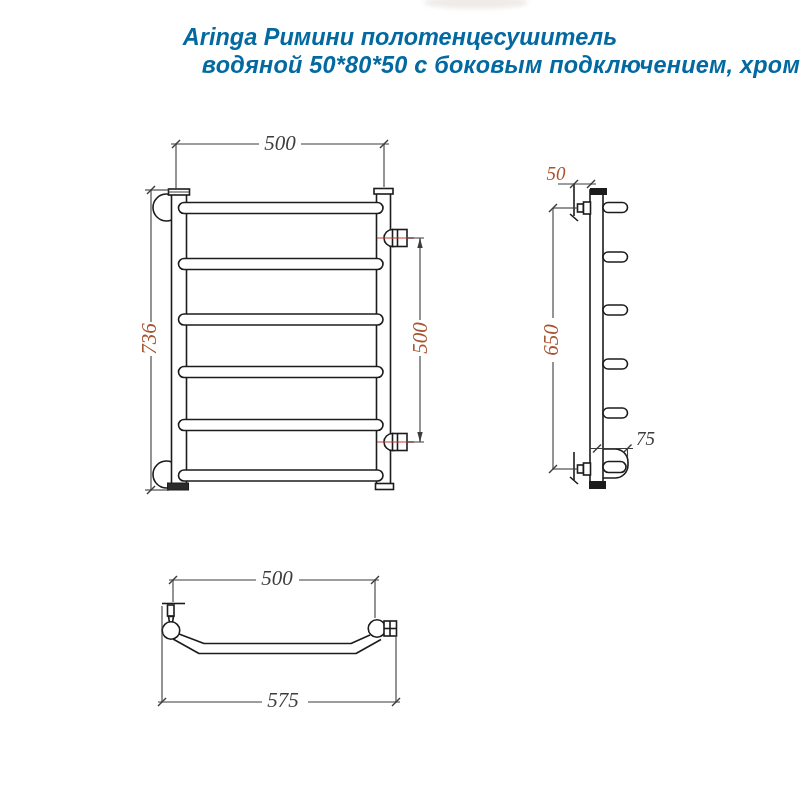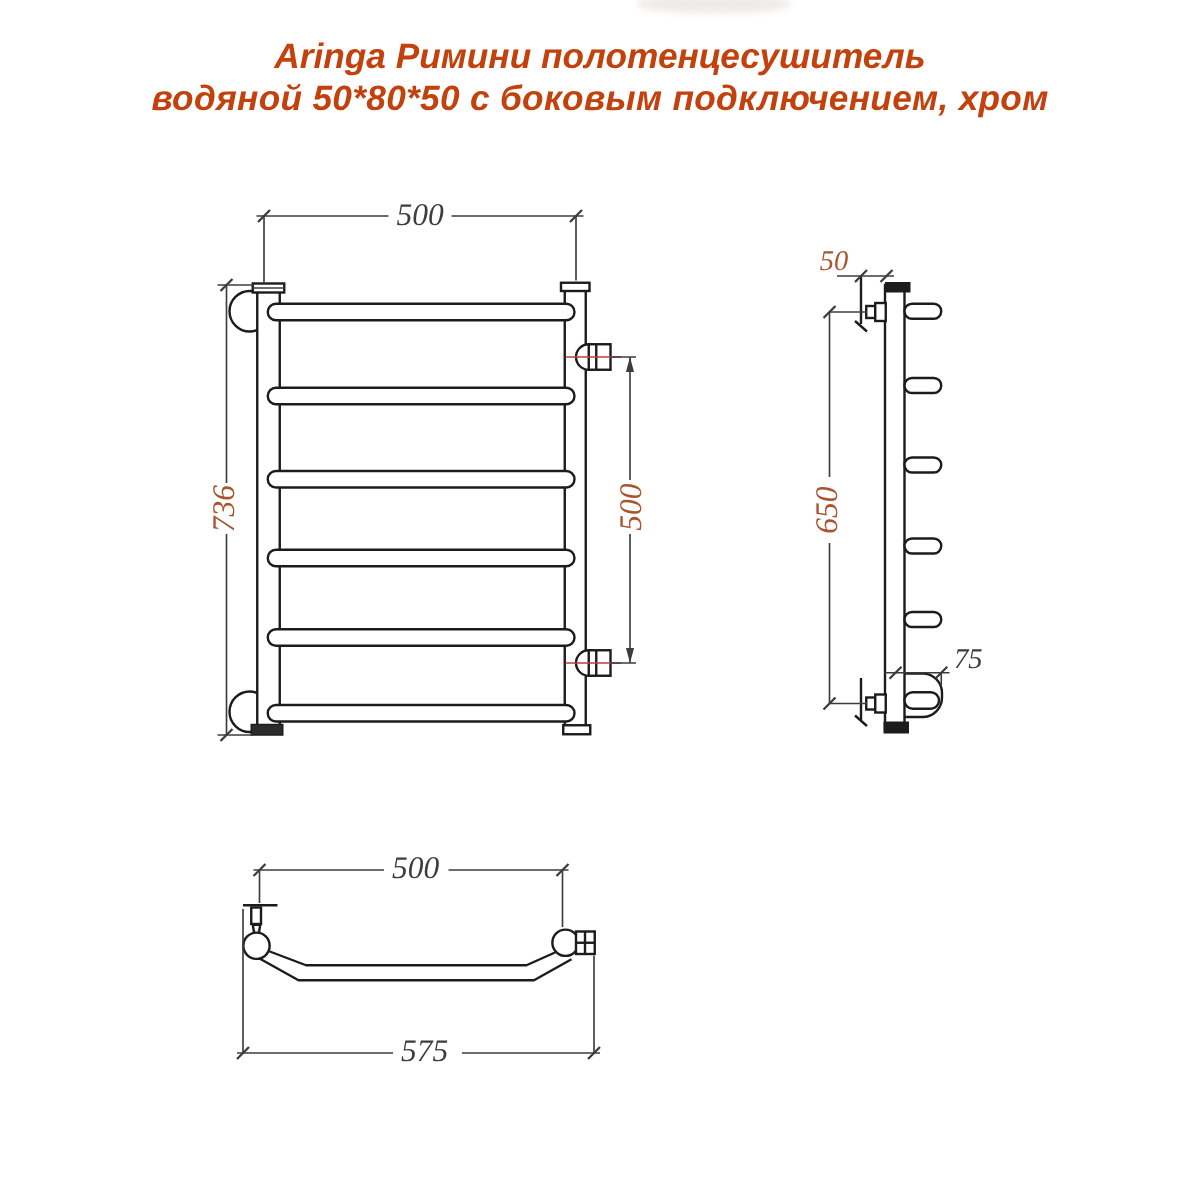--- a/index.html
+++ b/index.html
@@ -1,20 +1,20 @@
 <!DOCTYPE html>
 <html><head>
 <meta charset="utf-8">
 <style>
   html,body{margin:0;padding:0;background:#ffffff;}
   .page{position:relative;width:800px;height:800px;background:#ffffff;overflow:hidden;
         font-family:"Liberation Sans",sans-serif;}
   .title{position:absolute;top:24px;left:0;width:800px;text-align:center;z-index:2;
-         color:#c2410c;font-weight:bold;font-style:italic;font-size:23.5px;line-height:1.18;}
-  .title .t2{letter-spacing:0.2px;}
+         color:#0369a1;font-weight:bold;font-style:italic;font-size:23.5px;line-height:1.18;}
+  .title .t2{letter-spacing:0.2px;text-align:right;}
   .artifact{position:absolute;top:-4px;left:424px;width:104px;height:13px;border-radius:50%;
             background:rgba(208,198,188,0.35);filter:blur(2px);z-index:1;}
   svg{position:absolute;top:0;left:0;z-index:1;}
   svg text{font-family:"Liberation Serif",serif;font-style:italic;}
   .dimtxt{font-size:21px;}
   .dimtxt-sm{font-size:19px;}
   .obj{stroke:#1c1c1c;stroke-width:1.6;fill:none;}
   .objw{stroke:#1c1c1c;stroke-width:1.6;fill:#ffffff;}
   .dim{stroke:#3c3c3c;stroke-width:1.1;fill:none;}
   .tick{stroke:#3c3c3c;stroke-width:1.5;}

